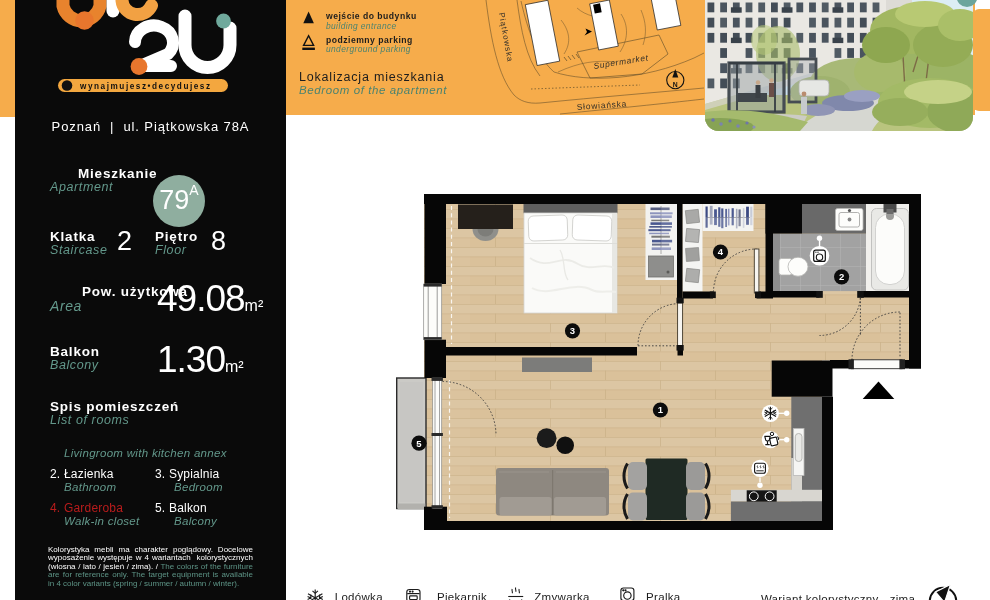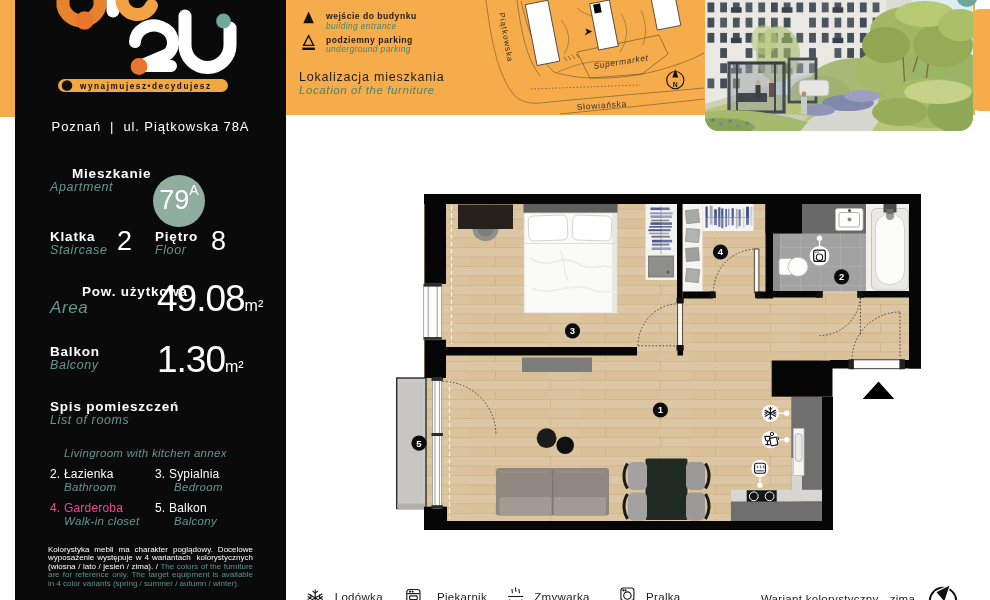--- a/index.html
+++ b/index.html
@@ -11,41 +11,41 @@
 <div class="abs" style="left:285px;top:0;width:690px;height:115px;background:#F6AC4B;"></div>
 
 <div class="abs" style="left:0;top:0;width:15px;height:117px;background:#F6AC4B;"></div>
 
 <div class="abs" style="left:973px;top:9px;width:17px;height:102px;background:#F6AC4B;border-radius:6px 0 0 6px;"></div>
 
 <div class="abs" style="left:15px;top:0;width:271px;height:600px;background:#0a0a0a;"></div>
 
 <div class="abs" style="left:15px;top:119px;width:271px;text-align:center;color:#fff;font-size:13px;letter-spacing:0.9px;">Poznań&nbsp; | &nbsp;ul. Piątkowska 78A</div>
 
-<div class="abs" style="left:44px;top:166px;color:#fff;font-size:13.5px;font-weight:bold;letter-spacing:.8px;padding-left:28px;">Mieszkanie</div>
+<div class="abs" style="left:50px;top:166px;color:#fff;font-size:13.5px;font-weight:bold;letter-spacing:.8px;padding-left:28px;">Mieszkanie</div>
 
 <div class="abs" style="left:50px;top:180px;color:#63988B;font-size:12.5px;font-style:italic;letter-spacing:.6px;">Apartment</div>
 
 <div class="abs" style="left:153px;top:155px;width:52px;height:52px;border-radius:50%;background:#8FAE9F;color:#fff;text-align:center;margin-top:20px;"><span style="font-size:27px;line-height:50px;">79</span><span style="font-size:14px;vertical-align:14px;">A</span></div>
 
 <div class="abs" style="left:50px;top:229px;color:#fff;font-size:13.5px;font-weight:bold;letter-spacing:.8px;">Klatka</div>
 
 <div class="abs" style="left:50px;top:243px;color:#63988B;font-size:12.5px;font-style:italic;letter-spacing:.6px;">Staircase</div>
 
 <div class="abs" style="left:117px;top:226px;color:#fff;font-size:27px;">2</div>
 
 <div class="abs" style="left:155px;top:229px;color:#fff;font-size:13.5px;font-weight:bold;letter-spacing:.8px;">Piętro</div>
 
 <div class="abs" style="left:155px;top:243px;color:#63988B;font-size:12.5px;font-style:italic;letter-spacing:.6px;">Floor</div>
 
 <div class="abs" style="left:211px;top:226px;color:#fff;font-size:27px;">8</div>
 
 <div class="abs" style="left:50px;top:284px;color:#fff;font-size:13.5px;font-weight:bold;letter-spacing:.8px;margin-left:32px;">Pow. użytkowa</div>
 
-<div class="abs" style="left:50px;top:298px;color:#63988B;font-size:17px;font-style:italic;letter-spacing:.6px;">Area</div>
+<div class="abs" style="left:50px;top:298px;color:#63988B;font-size:14px;font-style:italic;letter-spacing:.6px;">Area</div>
 
 <div class="abs" style="left:157px;top:278px;color:#fff;font-size:37px;letter-spacing:-1px;">49.08<span style="font-size:16px;letter-spacing:0;">m²</span></div>
 
 <div class="abs" style="left:50px;top:344px;color:#fff;font-size:13.5px;font-weight:bold;letter-spacing:.8px;">Balkon</div>
 
 <div class="abs" style="left:50px;top:358px;color:#63988B;font-size:12.5px;font-style:italic;letter-spacing:.6px;">Balcony</div>
 
 <div class="abs" style="left:157px;top:339px;color:#fff;font-size:37px;letter-spacing:-1px;text-align:right;">1.30<span style="font-size:16px;letter-spacing:0;">m²</span></div>
 
 <div class="abs" style="left:50px;top:399px;color:#fff;font-size:13.5px;font-weight:bold;letter-spacing:.8px;">Spis pomieszczeń</div>
@@ -56,41 +56,41 @@
 <div class="abs" style="left:64px;top:447px;color:#63988B;font-size:11.5px;font-style:italic;letter-spacing:.3px;">Livingroom with kitchen annex</div>
 
 <div class="abs" style="left:50px;top:467px;color:#fff;font-size:12px;letter-spacing:.2px;">2. Łazienka</div>
 
 <div class="abs" style="left:64px;top:481px;color:#63988B;font-size:11.5px;font-style:italic;letter-spacing:.3px;">Bathroom</div>
 
 <div class="abs" style="left:155px;top:467px;color:#fff;font-size:12px;letter-spacing:.2px;">3. Sypialnia</div>
 
 <div class="abs" style="left:174px;top:481px;color:#63988B;font-size:11.5px;font-style:italic;letter-spacing:.3px;">Bedroom</div>
 
-<div class="abs" style="left:50px;top:501px;color:#ec4899;font-size:12px;letter-spacing:.2px;">4. Garderoba</div>
+<div class="abs" style="left:50px;top:501px;color:#b91c1c;font-size:12px;letter-spacing:.2px;">4. Garderoba</div>
 
 <div class="abs" style="left:64px;top:515px;color:#63988B;font-size:11.5px;font-style:italic;letter-spacing:.3px;">Walk-in closet</div>
 
 <div class="abs" style="left:155px;top:501px;color:#fff;font-size:12px;letter-spacing:.2px;">5. Balkon</div>
 
 <div class="abs" style="left:174px;top:515px;color:#63988B;font-size:11.5px;font-style:italic;letter-spacing:.3px;">Balcony</div>
 
 <div class="abs" style="left:48px;top:546px;width:205px;font-size:8px;line-height:8.45px;text-align:justify;color:#fff;letter-spacing:0;">Kolorystyka&nbsp; mebli&nbsp; ma&nbsp; charakter&nbsp; poglądowy.&nbsp; Docelowe wyposażenie występuje w 4 wariantach&nbsp; kolorystycznych (wiosna / lato / jesień / zima). / <span style="color:#5d9486;">The colors of the furniture are for reference only. The target equipment is available in 4 color variants (spring / summer / autumn / winter).</span></div>
 
 <div class="abs" style="left:326px;top:11px;color:#1d1d1d;font-size:8.6px;font-weight:bold;letter-spacing:.5px;">wejście do budynku</div>
 
 <div class="abs" style="left:326px;top:20.5px;color:#4a8370;font-size:8.4px;font-style:italic;letter-spacing:.4px;">building entrance</div>
 
 <div class="abs" style="left:326px;top:34.5px;color:#1d1d1d;font-size:8.6px;font-weight:bold;letter-spacing:.5px;">podziemny parking</div>
 
 <div class="abs" style="left:326px;top:44px;color:#4a8370;font-size:8.4px;font-style:italic;letter-spacing:.4px;">underground parking</div>
 
 <div class="abs" style="left:299px;top:70px;color:#1d1d1d;font-size:12.5px;letter-spacing:.8px;">Lokalizacja mieszkania</div>
 
-<div class="abs" style="left:299px;top:84px;color:#4a8370;font-size:11.5px;font-style:italic;letter-spacing:.6px;">Location of the furniture</div>
+<div class="abs" style="left:299px;top:84px;color:#4a8370;font-size:11.5px;font-style:italic;letter-spacing:.6px;">Bedroom of the apartment</div>
 
 <svg class="abs" style="left:0;top:0;" width="300" height="115" viewBox="0 0 300 115">
 
 <g>
         <path d="M63,-10 V6 A19,19 0 0 0 100,6 V-10" fill="none" stroke="#E8832D" stroke-width="13" stroke-linecap="round"></path>
       </g>
 
 <circle cx="84.5" cy="20.5" r="9.3" fill="#E8762D"></circle>
 
 <path d="M113,-10 V11" fill="none" stroke="#fff" stroke-width="13" stroke-linecap="round"></path>

